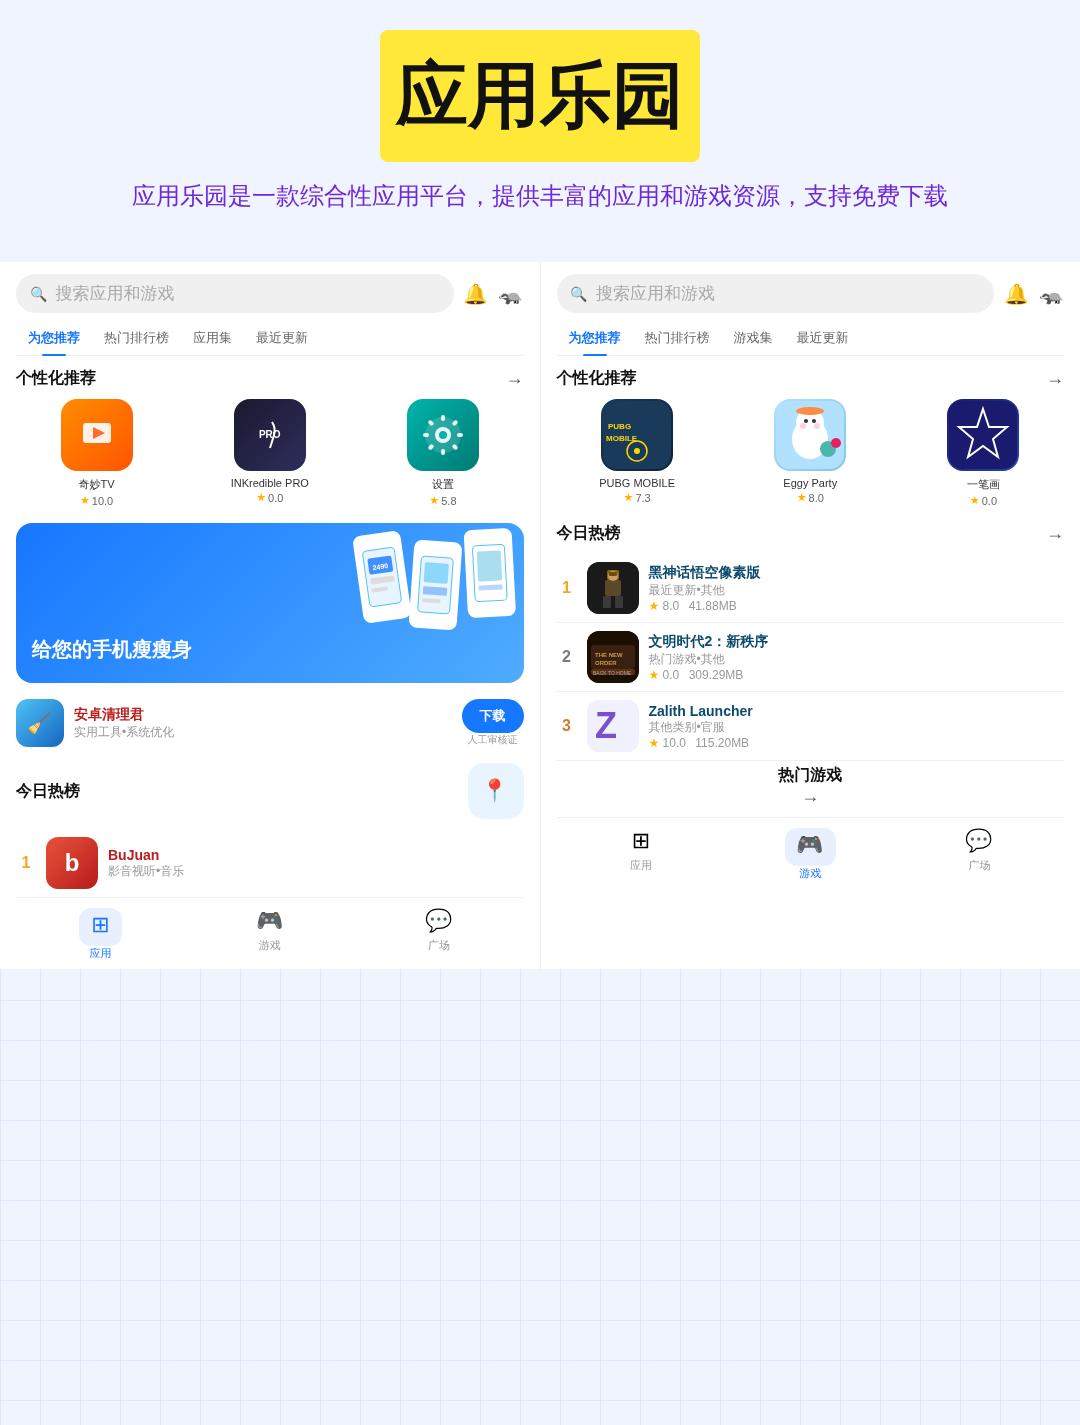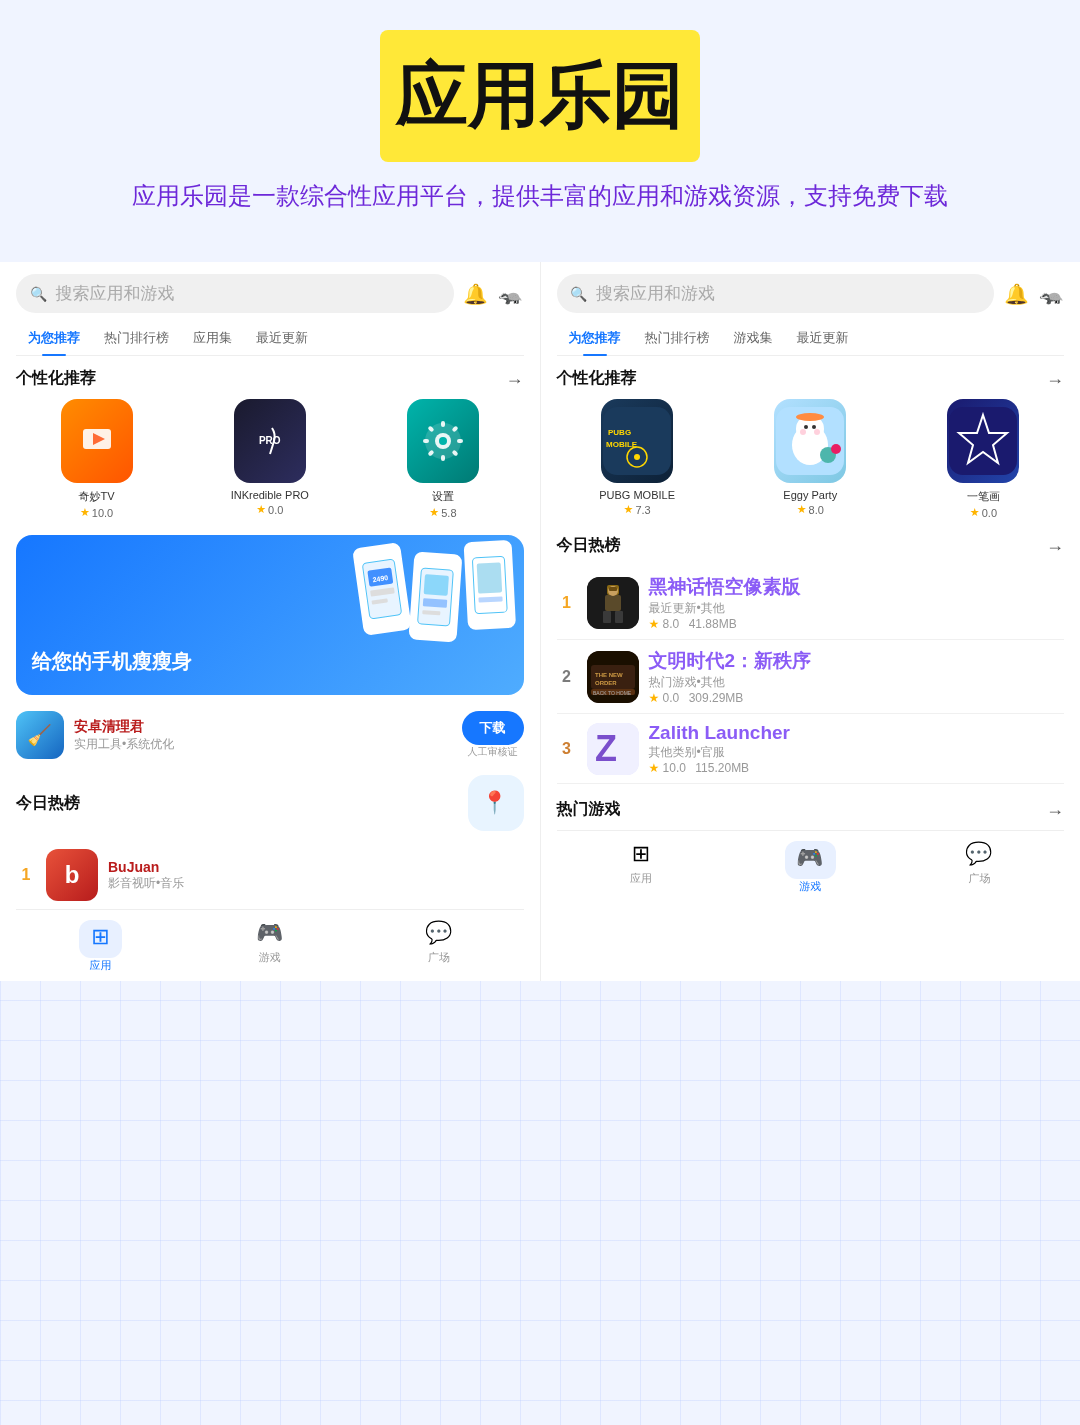--- a/index.html
+++ b/index.html
@@ -161,21 +161,21 @@
 
     .app-item {
       display: flex;
       flex-direction: column;
       align-items: center;
       flex: 1;
     }
 
     .app-icon {
       width: 72px;
-      height: 84px;
+      height: 72px;
       border-radius: 16px;
       margin-bottom: 6px;
       display: flex;
       align-items: center;
       justify-content: center;
       font-size: 28px;
       overflow: hidden;
     }
 
     .app-name {
@@ -313,23 +313,23 @@
       overflow: hidden;
       display: flex;
       align-items: center;
       justify-content: center;
       font-size: 22px;
     }
 
     .hot-app-info { flex: 1; }
 
     .hot-app-name {
-      font-size: 19px;
+      font-size: 14px;
       font-weight: 600;
-      color: #8b5cf6;
+      color: #0c4a6e;
     }
 
     .hot-app-sub {
       font-size: 12px;
       color: #999;
     }
 
     .hot-app-meta {
       font-size: 12px;
       color: #999;
@@ -389,21 +389,22 @@
       display: flex;
       align-items: center;
       justify-content: center;
       font-size: 24px;
       color: #fff;
       font-weight: 900;
     }
 
     
     .hot-games-section {
-      margin-top: 15px;
+      margin-top: 4px;
+      flex-direction: column;
     }
 
     
     .pubg-icon {
       background: linear-gradient(135deg, #1a3a5c, #0d2137);
       position: relative;
     }
 
     .eggy-icon {
       background: linear-gradient(135deg, #b2e0ff, #7ec8e3);

